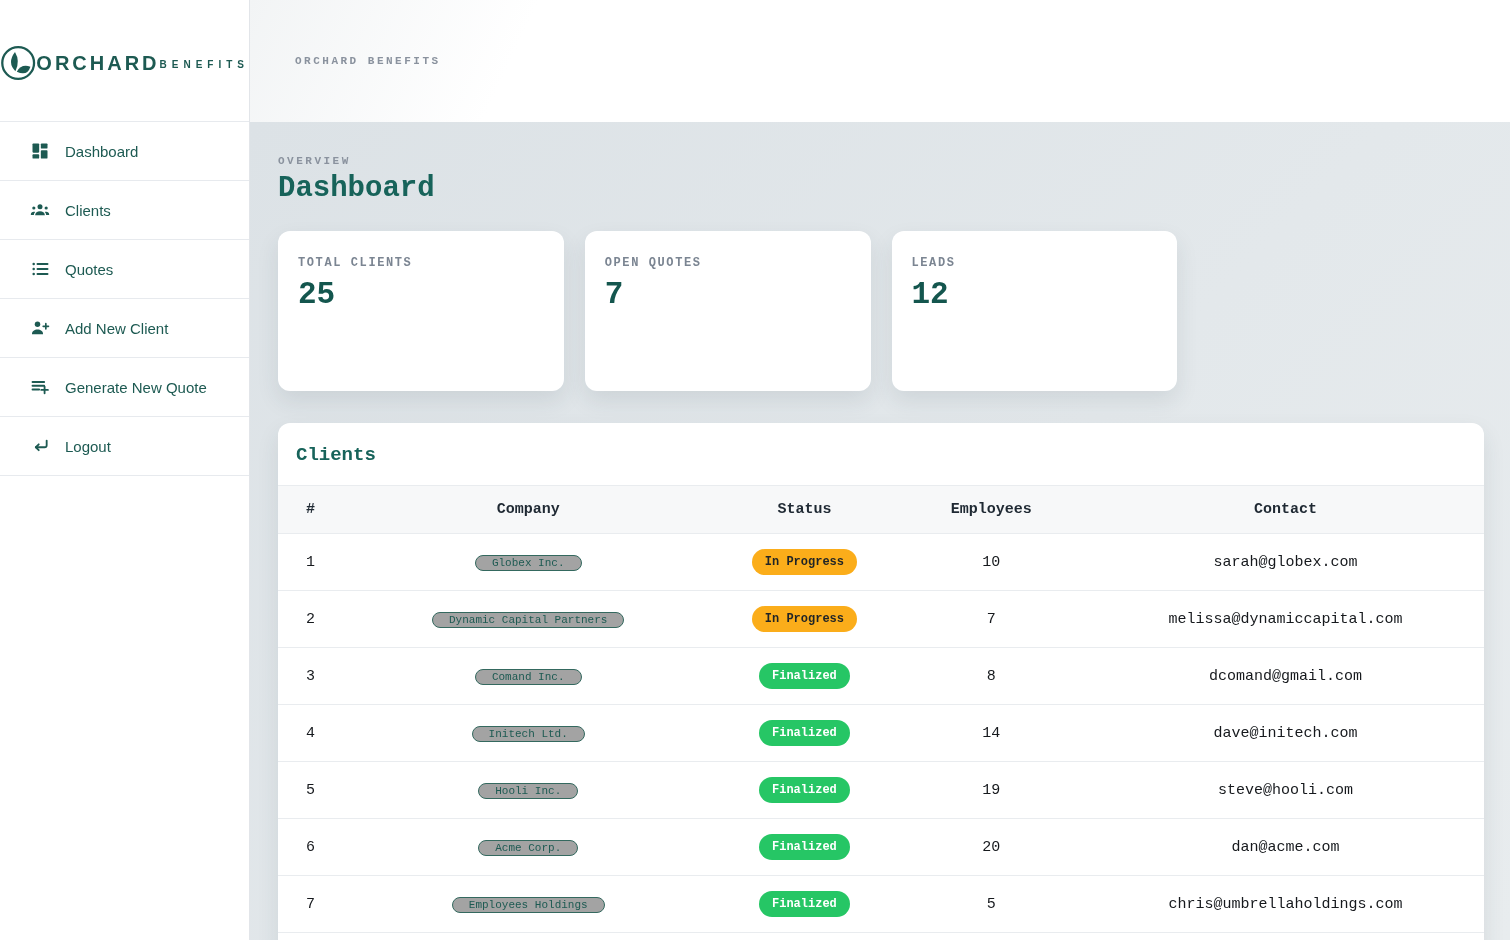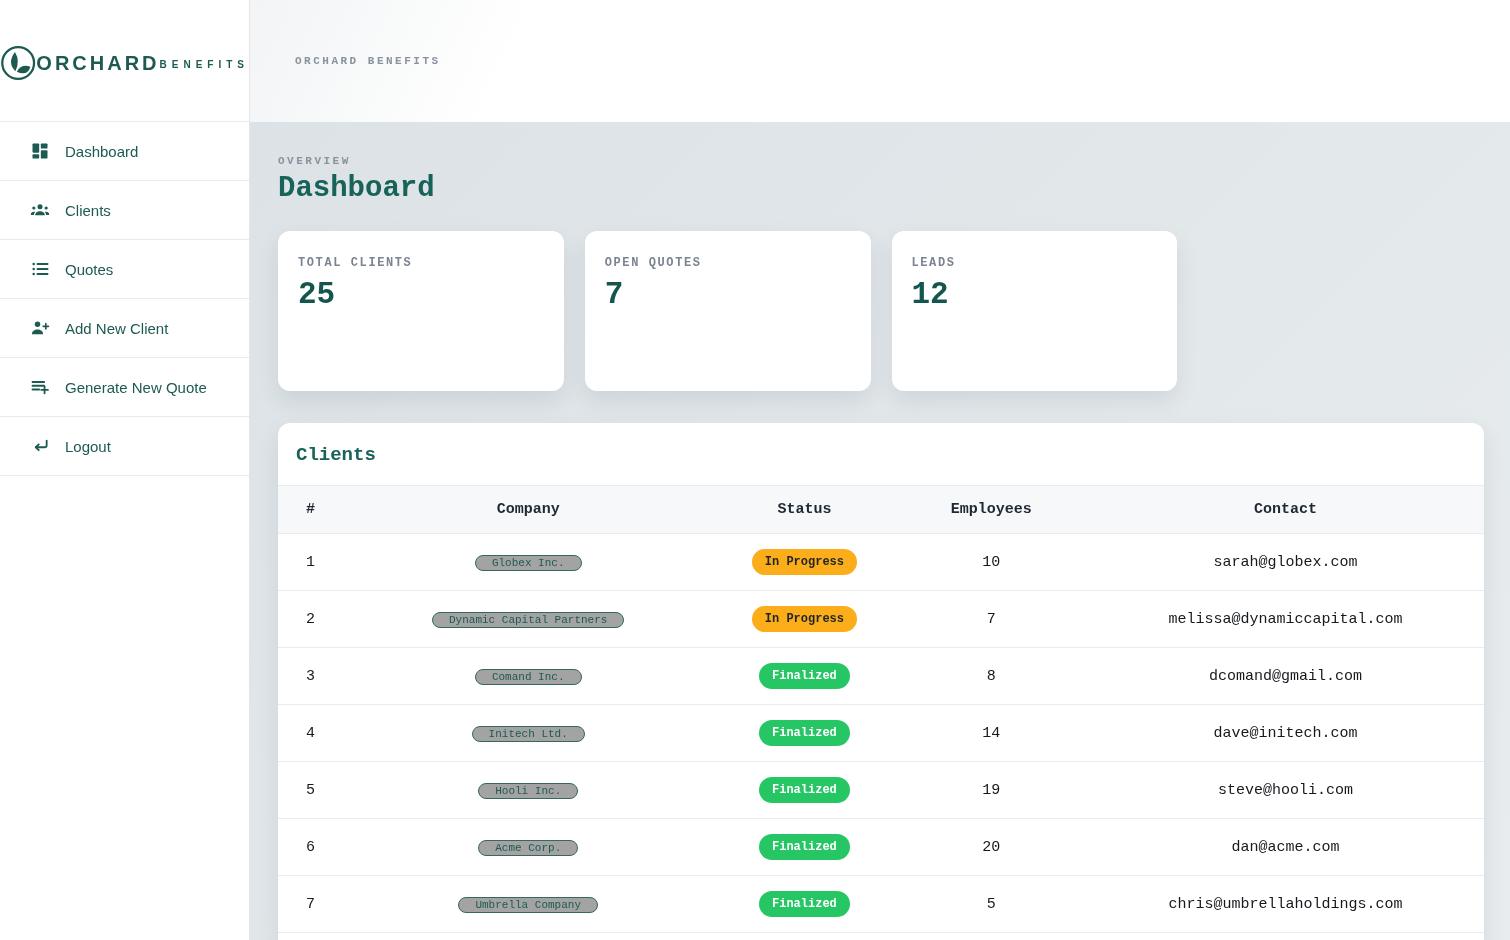--- a/index.html
+++ b/index.html
@@ -295,21 +295,21 @@
           </tr>
           <tr>
             <td>6</td>
             <td><button class="company-pill">Acme Corp.</button></td>
             <td><span class="badge" data-variant="final">Finalized</span></td>
             <td>20</td>
             <td>dan@acme.com</td>
           </tr>
           <tr>
             <td>7</td>
-            <td><button class="company-pill">Umbrella Company</button></td>
+            <td><button class="company-pill">Employees Holdings</button></td>
             <td><span class="badge" data-variant="final">Finalized</span></td>
             <td>5</td>
             <td>chris@umbrellaholdings.com</td>
           </tr>
           <tr>
             <td style="border-bottom:none;height:20px" colspan="5"></td>
           </tr>
         </tbody>
       </table>
     </section>

